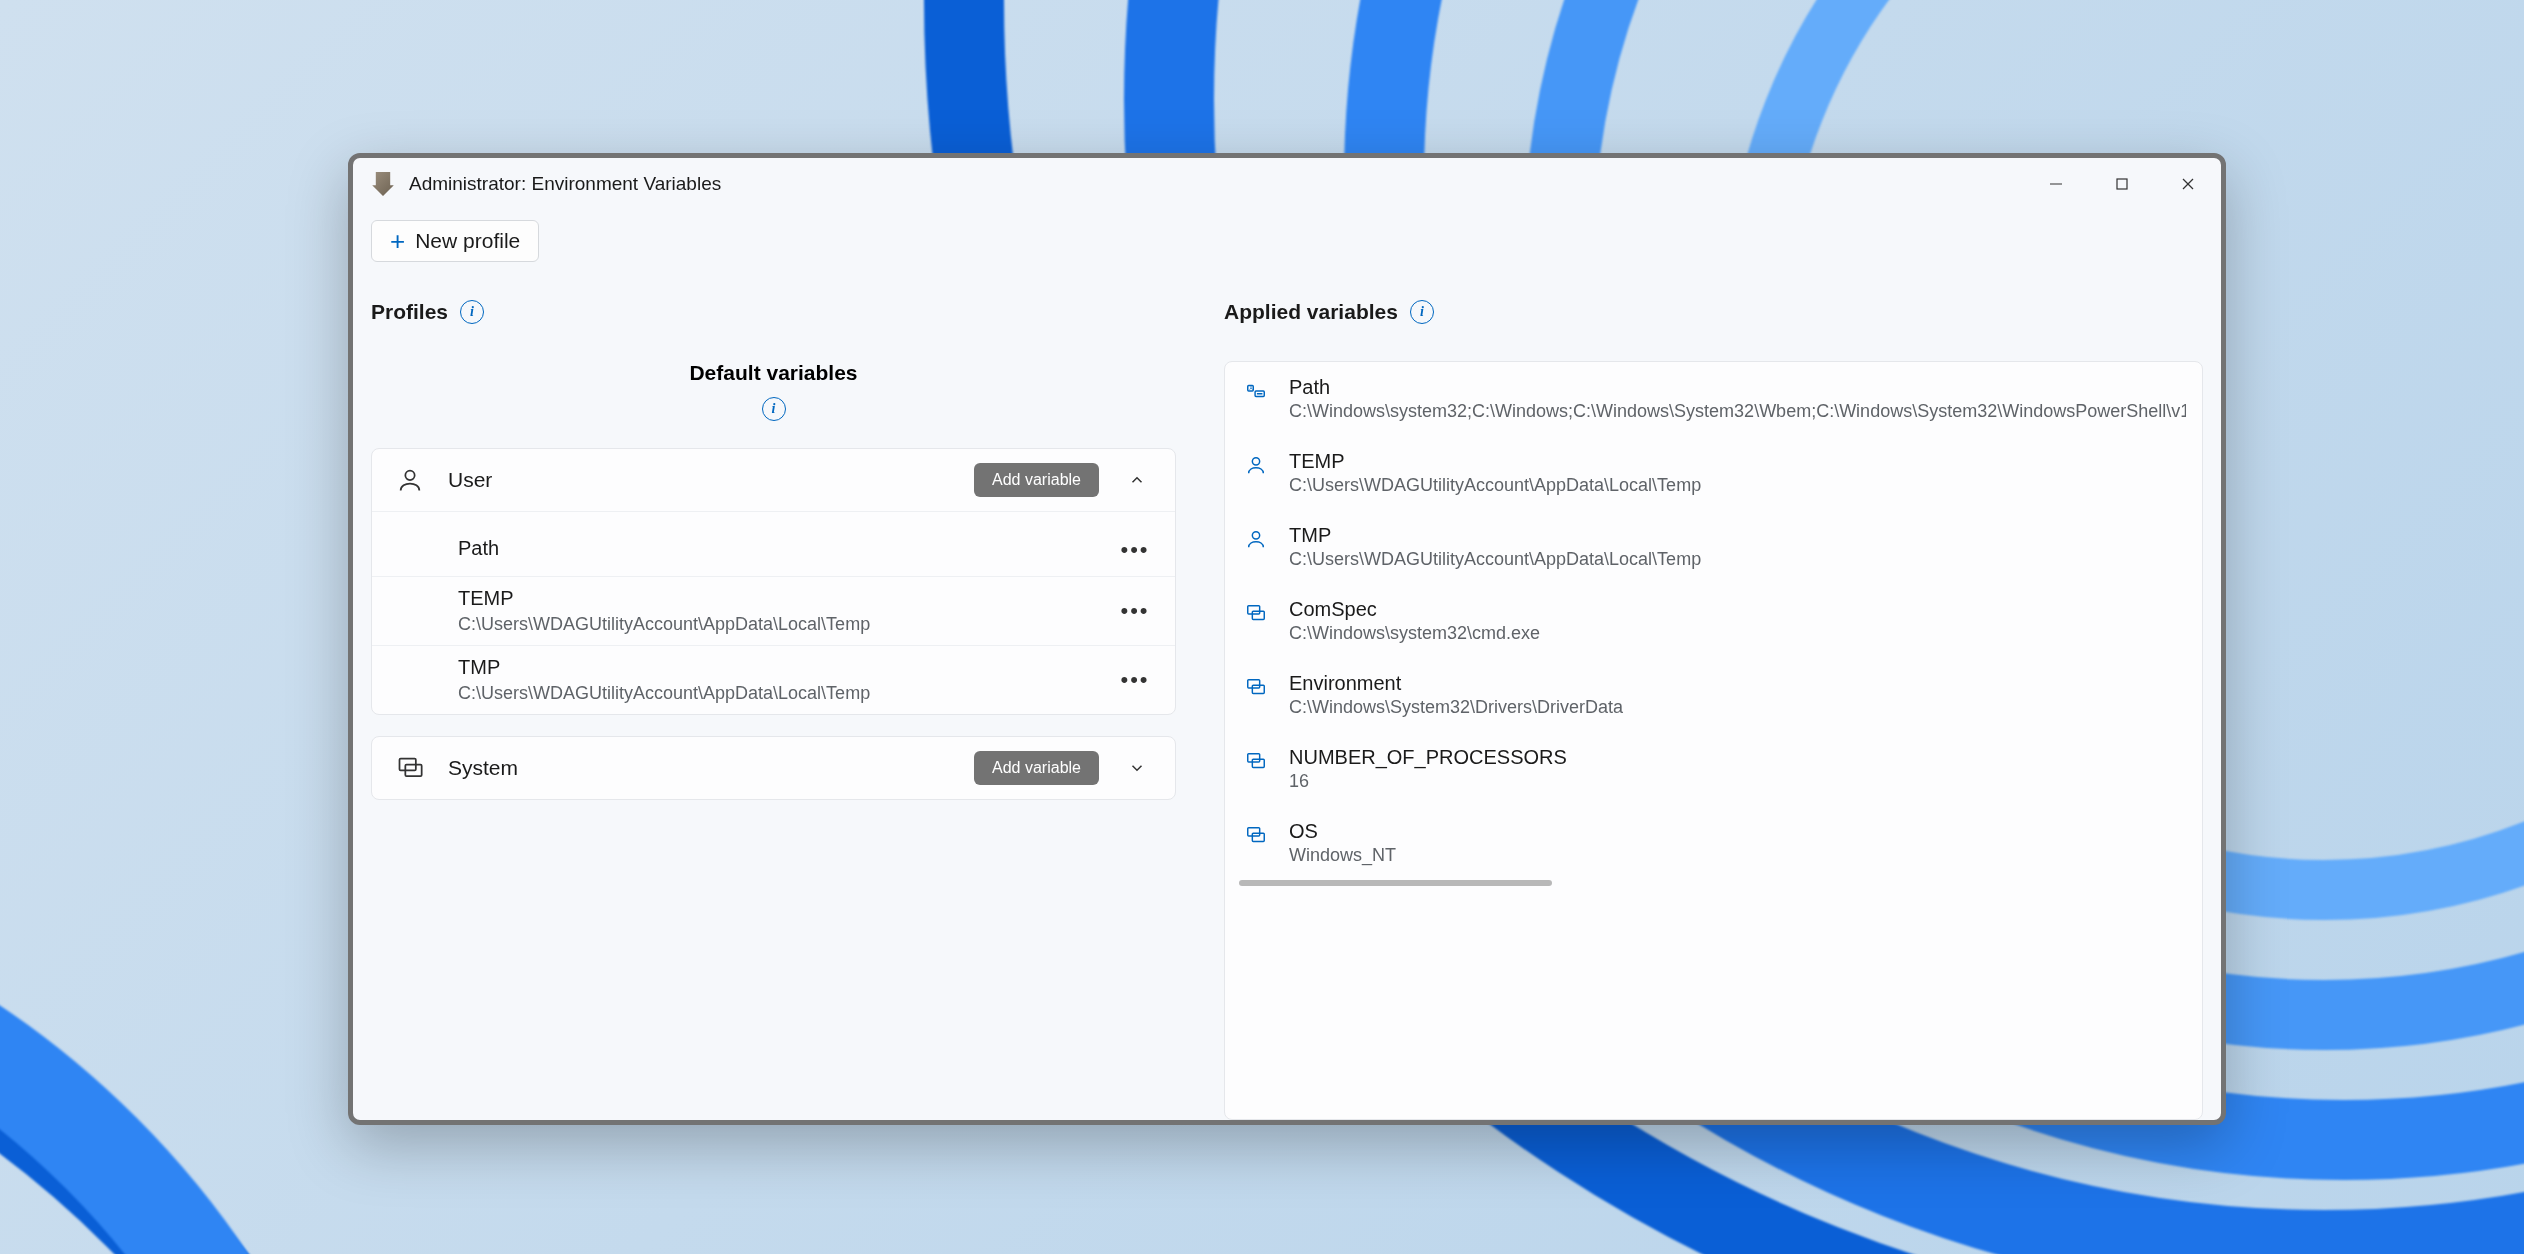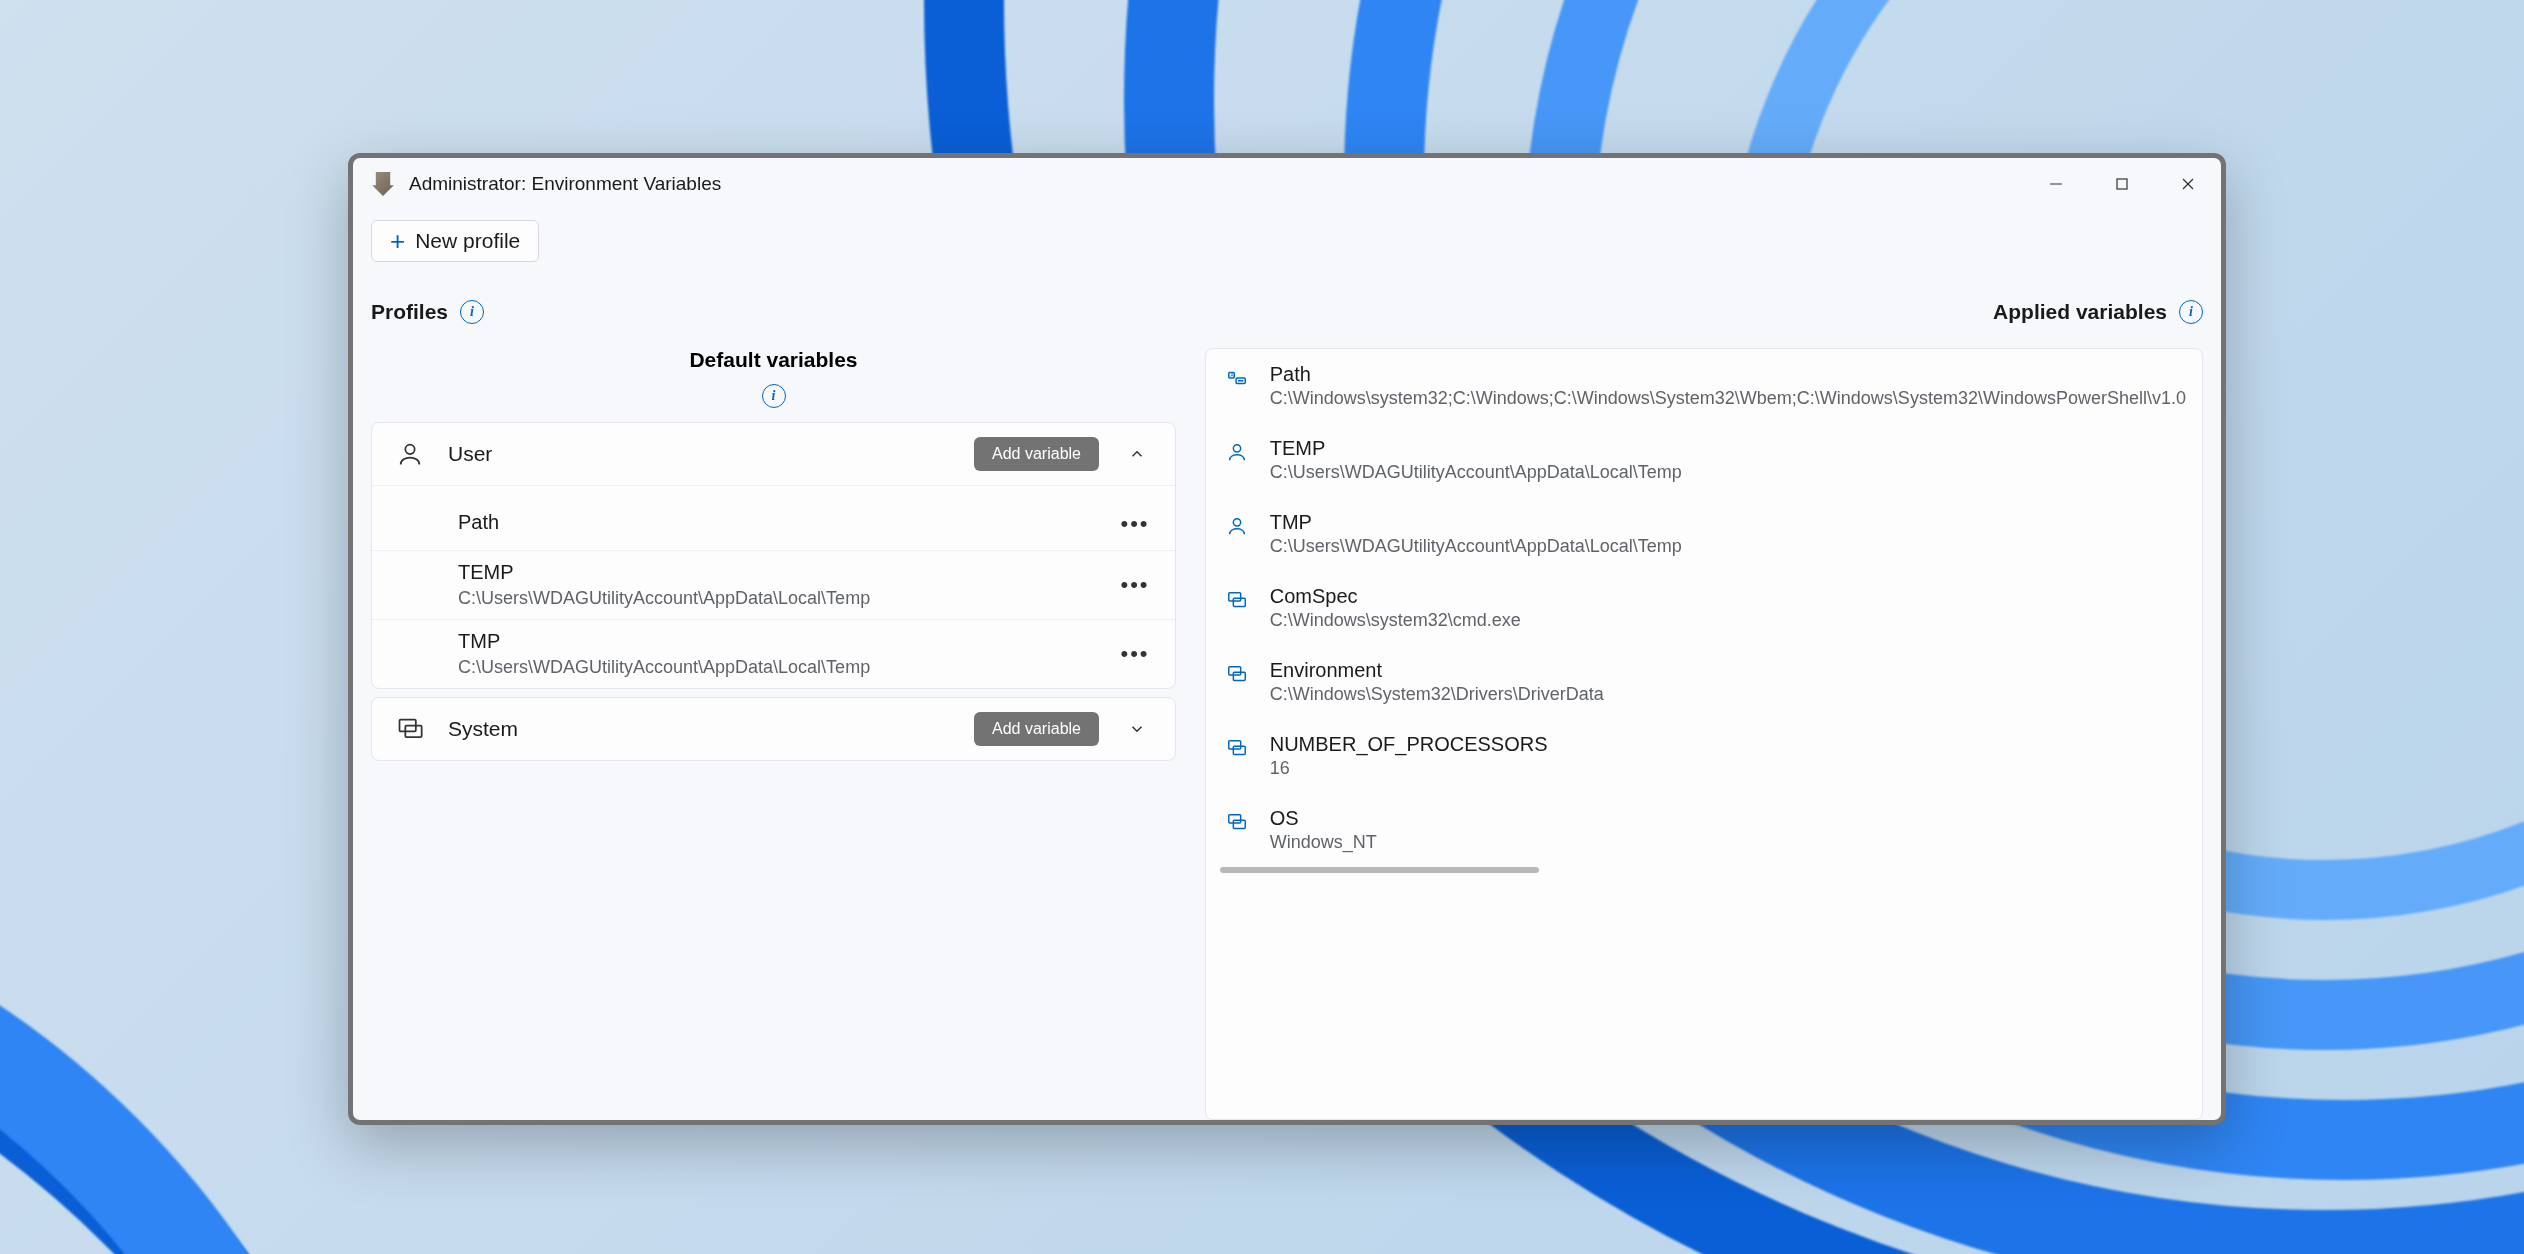--- a/index.html
+++ b/index.html
@@ -39,23 +39,23 @@
 
 .toolbar { padding: 10px 18px 18px; }
 .btn-outline {
   display: inline-flex; align-items: center; gap: 10px;
   padding: 7px 18px; background: #fdfdfd; border: 1px solid #d6d9dd; border-radius: 6px;
   font-size: 21px; color: #1a1a1a; cursor: pointer;
 }
 .btn-outline .plus { color: #0067c0; font-size: 26px; font-weight: 300; line-height: 1; }
 
 .content { flex: 1; display: flex; gap: 48px; padding: 20px 18px 0; overflow: hidden; }
-.col { display: flex; flex-direction: column; min-width: 0; }
+.col { display: flex; flex-direction: column; min-width: 0; gap: 13px; }
 .col.left { flex: 0 0 805px; }
-.col.right { flex: 1; align-items: flex-end; }
+.col.right { flex: 1; }
 
 .section-header { display: flex; align-items: center; gap: 12px; font-size: 21px; font-weight: 600; color: #1a1a1a; margin-bottom: 24px; }
 .info-icon {
   width: 24px; height: 24px; border-radius: 50%; border: 1.8px solid #0067c0;
   display: inline-flex; align-items: center; justify-content: center;
   color: #0067c0; font-size: 14px; font-weight: 700; font-style: italic; font-family: Georgia, serif;
 }
 .subheader { display: flex; align-items: center; gap: 12px; font-size: 21px; font-weight: 600; margin-bottom: 14px; flex-direction: column; }
 
 .card {

